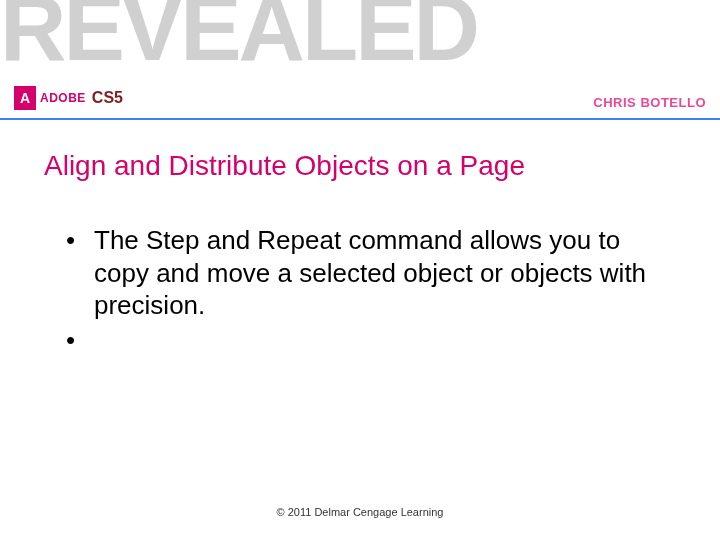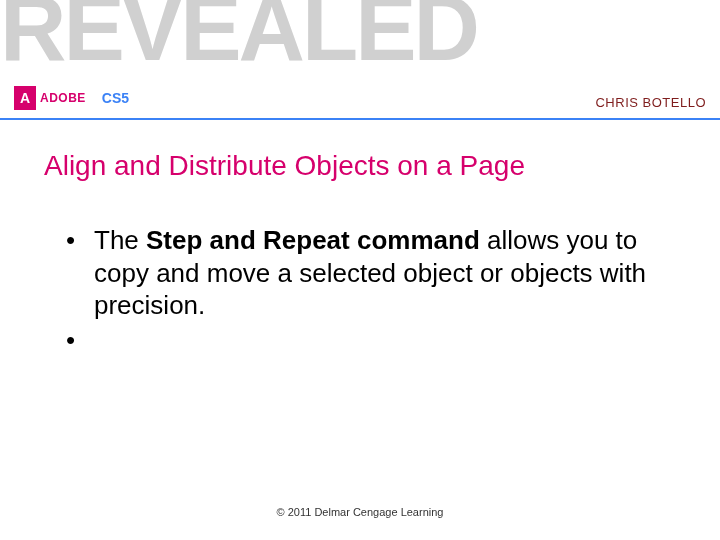--- a/index.html
+++ b/index.html
@@ -68,28 +68,28 @@
     letter-spacing: 0.5px;
   }
   .indesign-label {
     color: #4a4a4a;
     font-weight: 300;
     font-size: 22px;
     letter-spacing: 1px;
     margin-left: 2px;
   }
   .cs5-label {
-    color: #3b82f6;
+    color: #7f1d1d;
     font-weight: 700;
-    font-size: 14px;
-    margin-left: 12px;
+    font-size: 16px;
+    margin-left: 2px;
   }
   .author-label {
-    color: #7f1d1d;
-    font-weight: 400;
+    color: #ec4899;
+    font-weight: 700;
     font-size: 13px;
     letter-spacing: 0.5px;
   }
   .title {
     color: #d6006c;
     font-size: 28px;
     font-weight: 400;
     margin: 30px 0 0 44px;
   }
   .content {
@@ -99,21 +99,21 @@
     display: flex;
     font-size: 26px;
     color: #000;
     line-height: 1.25;
     margin-bottom: 2px;
   }
   .bullet-mark {
     width: 28px;
     flex: none;
   }
-  .bold { font-weight: 700; }
+  .bold { font-weight: 400; }
   .footer {
     position: absolute;
     bottom: 22px;
     left: 0;
     right: 0;
     text-align: center;
     font-size: 11px;
     color: #333;
   }
 </style>

